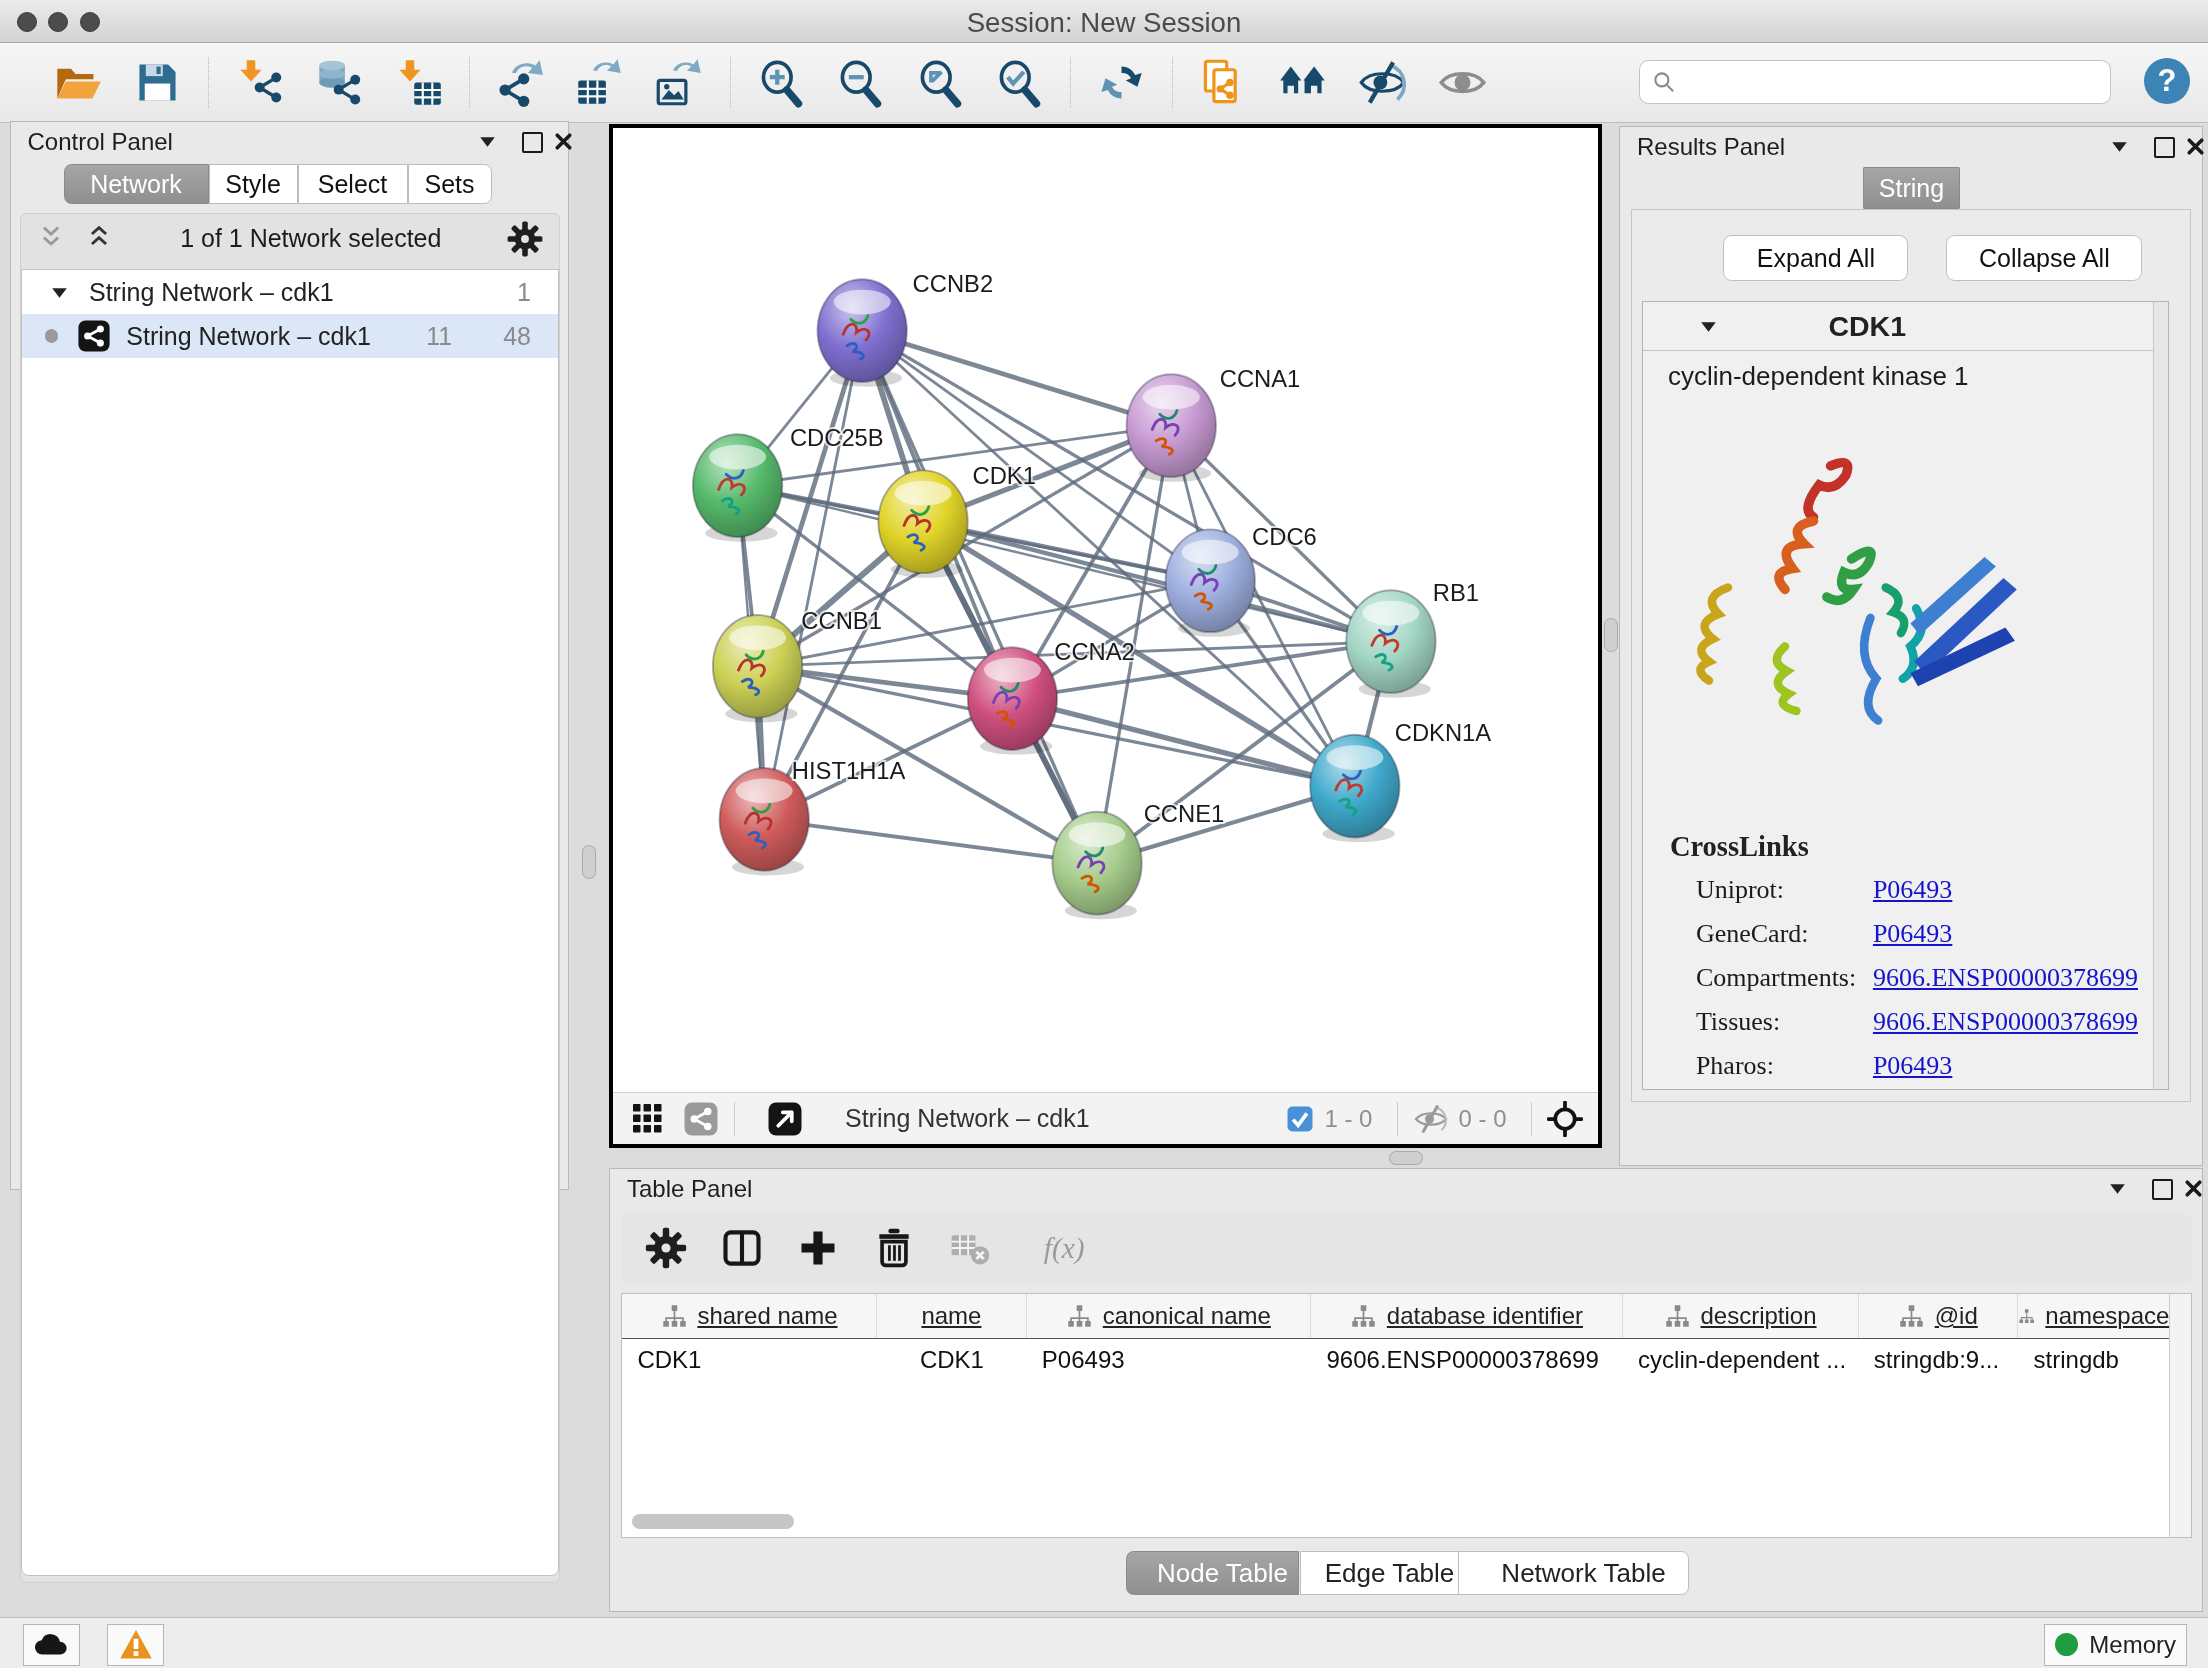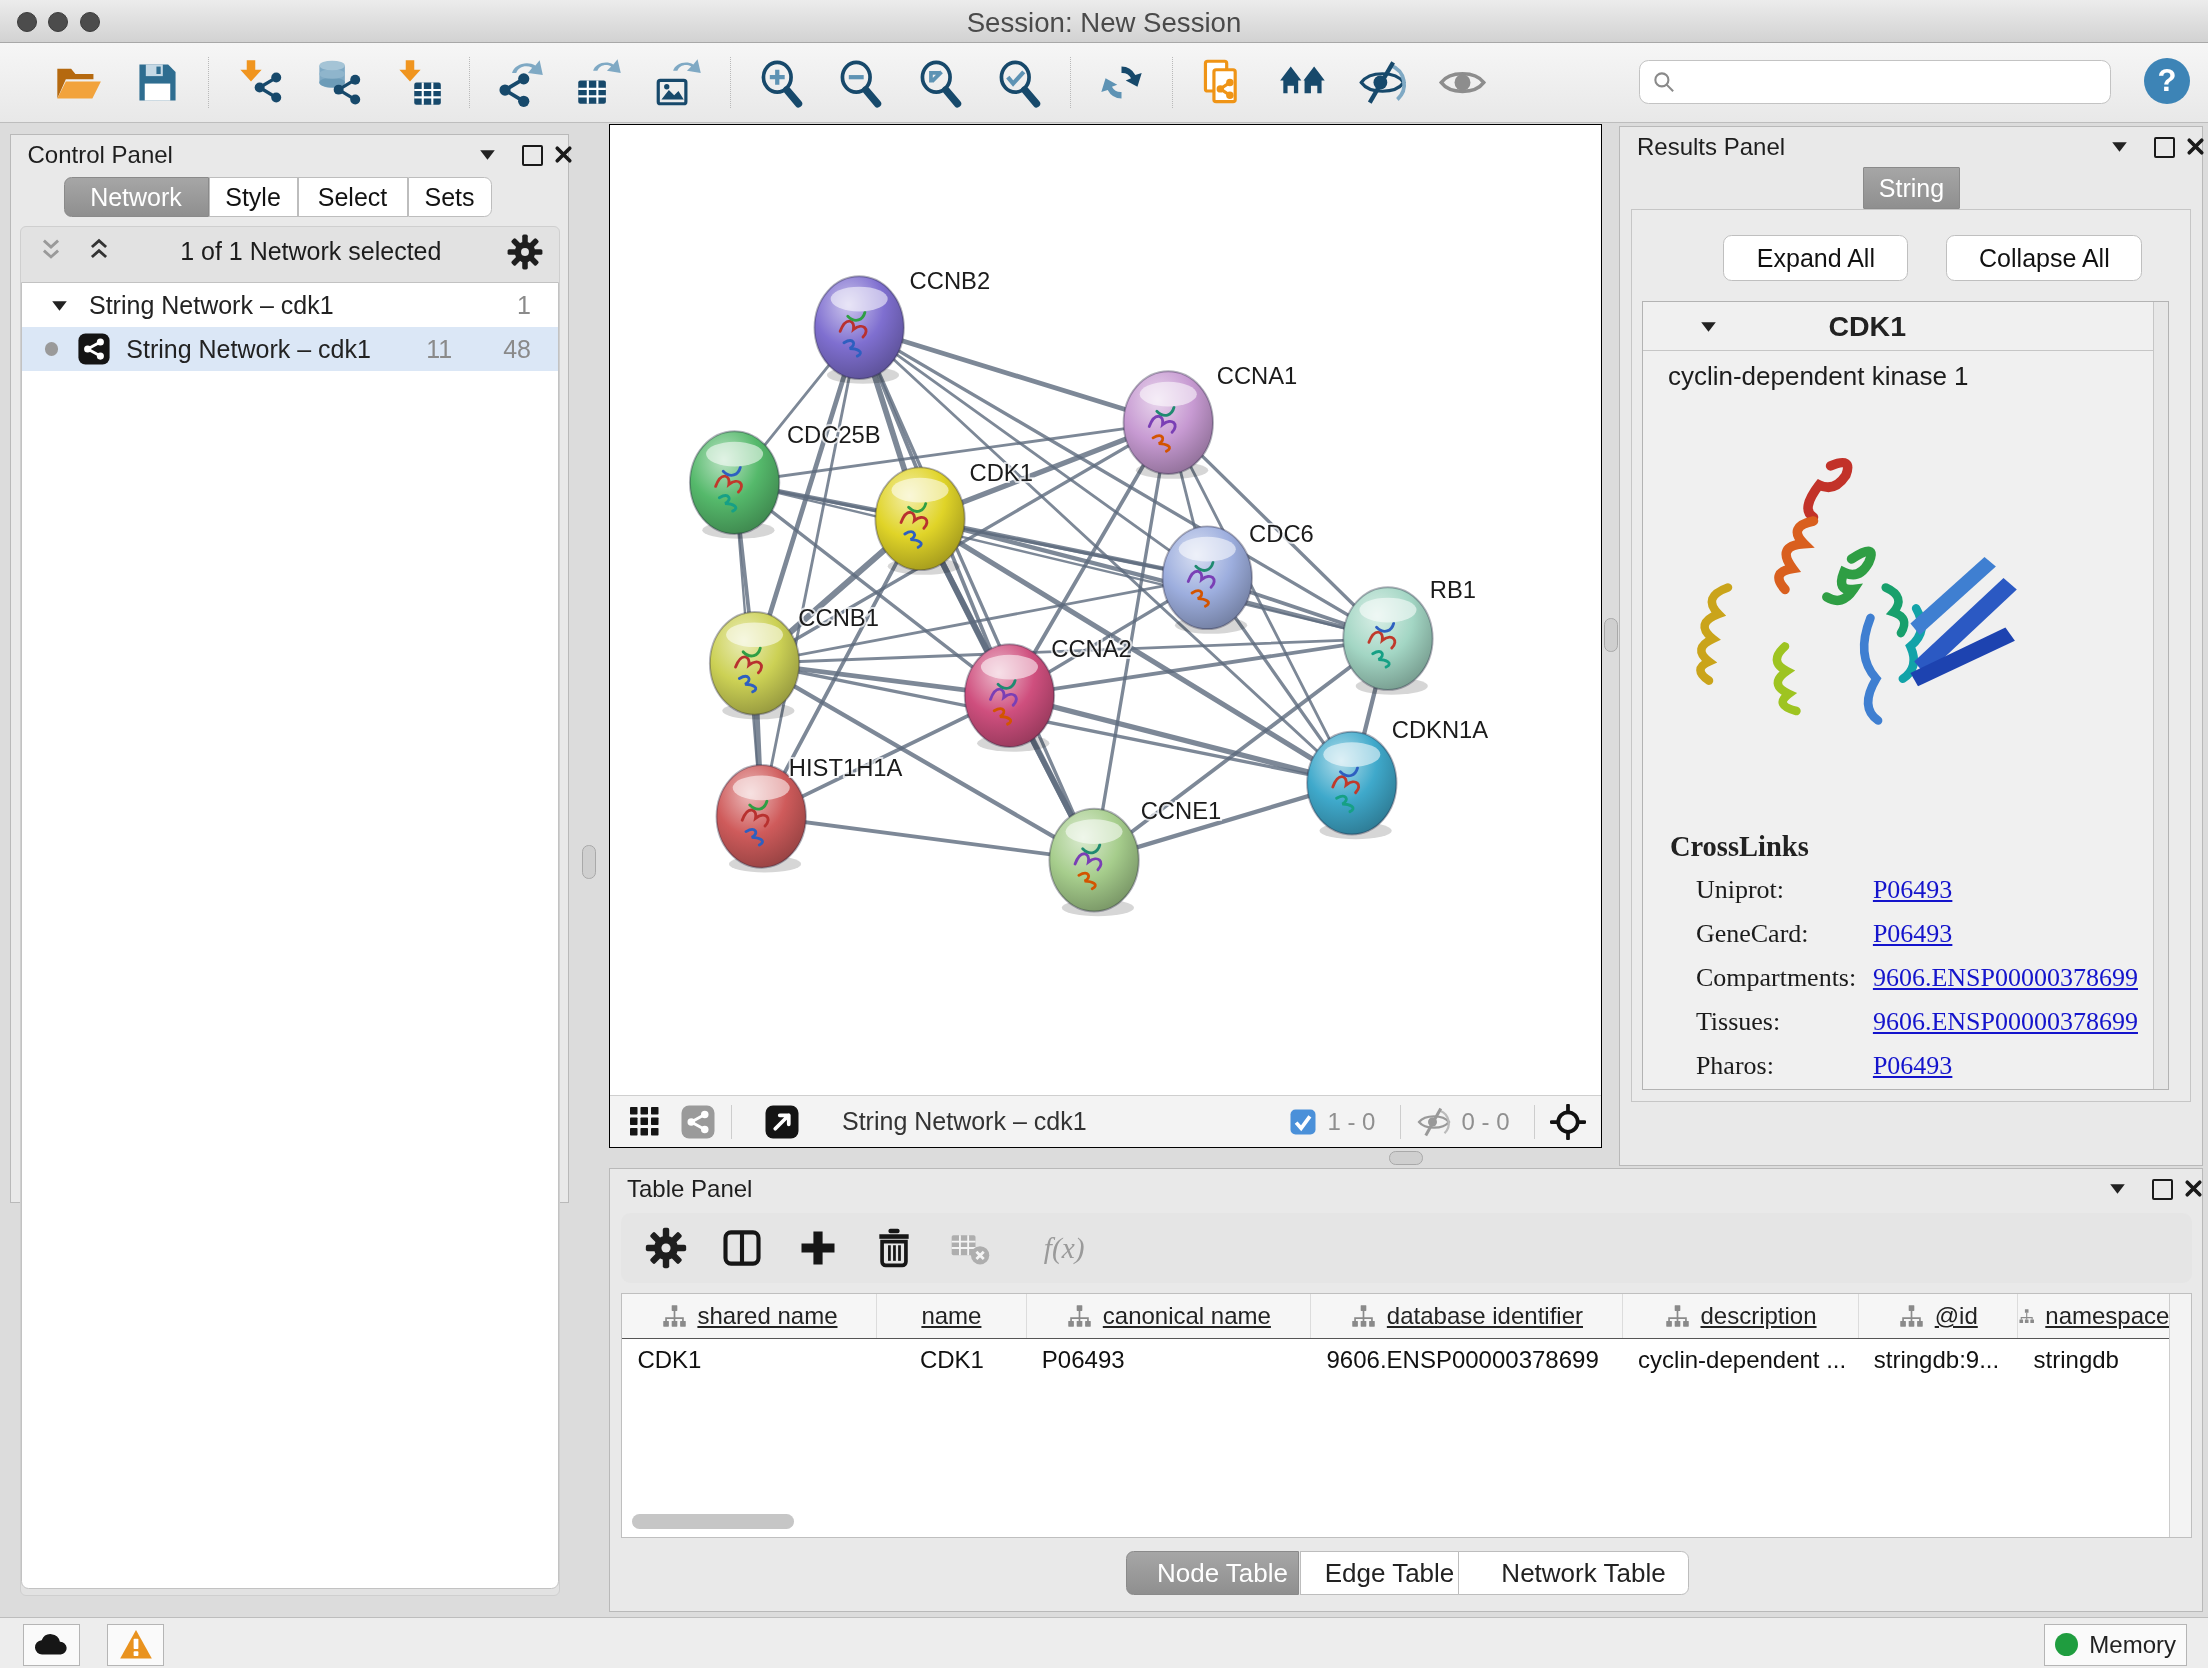--- a/index.html
+++ b/index.html
@@ -28,21 +28,21 @@
   .helpbtn{position:absolute;left:2144px;top:15px;width:46px;height:46px;border-radius:50%;
     background:#3d84b6;color:#fff;font-size:31px;font-weight:bold;text-align:center;line-height:46px;}
   
   .panel{position:absolute;background:#e9e9e9;border:1px solid #b9b9b9;box-sizing:border-box;}
   .phead{position:absolute;left:0;right:0;top:0;height:36px;}
   .ptitle{position:absolute;left:17px;top:5.7px;font-size:24px;color:#1e1e1e;}
   .picon{position:absolute;top:6.7px;width:25px;height:25px;}
   .picon svg{width:100%;height:100%}
   .sqricon{position:absolute;top:9.5px;width:17px;height:17px;border:2.9px solid #1a1a1a;border-radius:1.9px;}
   
-  #control-panel{left:9.5px;top:134px;width:559px;height:1069px;}
+  #control-panel{left:9.5px;top:121px;width:559px;height:1069px;}
   .cp-tabs{position:absolute;left:53px;top:42px;height:40px;display:flex;}
   .tabbtn{height:40px;box-sizing:border-box;border:1px solid #bdbdbd;background:#fff;
     font-size:25px;display:flex;align-items:center;justify-content:center;color:#111;}
   .tabbtn.first{border-radius:7.6px 0 0 7.6px;}
   .tabbtn.last{border-radius:0 7.6px 7.6px 0;}
   .tabbtn.sel{background:linear-gradient(#a6a6a6,#8f8f8f);color:#fff;border-color:#8a8a8a;}
   .cp-body{position:absolute;left:9.5px;top:91px;width:538px;height:1368px;background:#e2e2e2;
     border:1px solid #cfcfcf;border-radius:6px;}
   .cp-selrow{position:absolute;left:0;right:0;top:0;height:49px;display:flex;align-items:center;}
   .chev{width:34px;height:34px;margin-left:13.3px;}
@@ -52,21 +52,21 @@
   .gearbtn svg{width:100%;height:100%}
   .cp-tree{position:absolute;left:0px;top:55px;width:536px;bottom:5.7px;background:#fff;
     border:1px solid #c2c2c2;border-radius:0 0 7.6px 7.6px;overflow:hidden;}
   .trow{position:relative;height:44px;display:flex;align-items:center;font-size:25px;}
   .trow .tri{width:25px;height:25px;margin-left:25px;}
   .trow.child{background:#dbe7f6;}
   .cnt{color:#8a8a8a;}
   .sharebox{width:34px;height:34px;margin-left:19px;}
   .dot{width:13.3px;height:13.3px;border-radius:50%;background:#9a9a9a;margin-left:23px;}
   
-  #network-frame{left:609px;top:124px;width:993px;height:1024px;background:#86efac;border:1px solid #000000;box-sizing:border-box;}
+  #network-frame{left:609px;top:124px;width:993px;height:1024px;background:#86efac;border:4px solid #000000;box-sizing:border-box;}
   .net-canvas{position:absolute;left:0;top:0;right:0;bottom:51px;background:#fff;overflow:hidden;}
   .net-toolbar{position:absolute;left:0;right:0;bottom:0;height:51px;background:#f3f3f3;
     border-top:1px solid #cfcfcf;display:flex;align-items:center;}
   .nt-icon{width:36px;height:36px;margin-left:17px;}
   .nt-icon svg{width:100%;height:100%}
   .nt-sep{width:1px;height:34px;background:#cdcdcd;margin:0 15px;}
   .nt-title{font-size:25px;color:#333;margin-left:42px;}
   .nt-counter{font-size:24px;color:#8f8f8f;margin:0 9.5px;}
   .spacer{flex:1}
   

